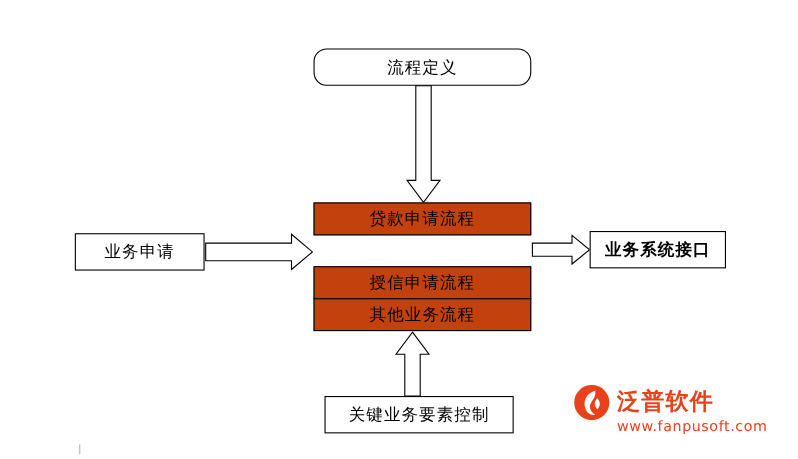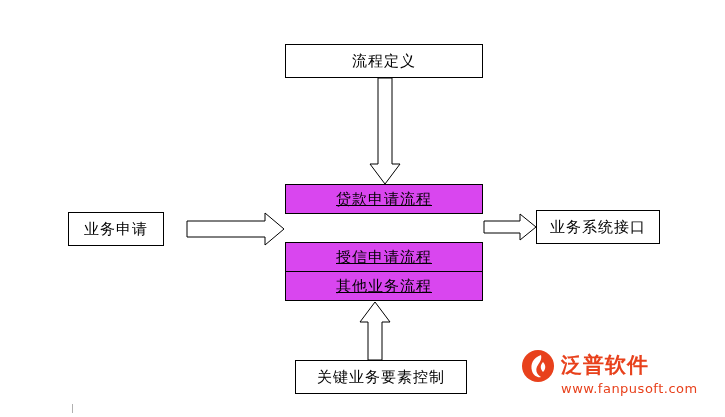--- a/index.html
+++ b/index.html
@@ -31,34 +31,36 @@
     color: #000000;
     letter-spacing: 1px;
     white-space: nowrap;
   }
   
   #node-process-def {
     left: 285px;
     top: 44px;
     width: 198px;
     height: 34px;
+    border-radius: 12px;
   }
   
   #node-business-apply {
     left: 68px;
     top: 212px;
-    width: 96px;
+    width: 118px;
     height: 34px;
   }
   
   #node-business-system-interface {
     left: 536px;
     top: 210px;
     width: 124px;
     height: 34px;
+    font-weight: bold;
   }
   
   #node-key-element-control {
     left: 295px;
     top: 360px;
     width: 172px;
     height: 34px;
   }
   
   #stack {
@@ -68,29 +70,28 @@
     width: 198px;
     height: 118px;
   }
   .stack-row {
     position: absolute;
     left: 0;
     width: 198px;
     height: 30px;
     box-sizing: border-box;
     border: 1px solid #000000;
-    background: #d946ef;
+    background: #c2410c;
     display: flex;
     align-items: center;
     justify-content: center;
     font-size: 15px;
     color: #000000;
     letter-spacing: 1px;
     white-space: nowrap;
-    text-decoration: underline;
   }
   .stack-row.r0 { top: 0px; }
   .stack-row.r1 { top: 29px; }
   .stack-row.r2 { top: 58px; }
   .stack-row.r3 { top: 87px; }
 
   .arrow-svg {
     position: absolute;
     overflow: visible;
   }

